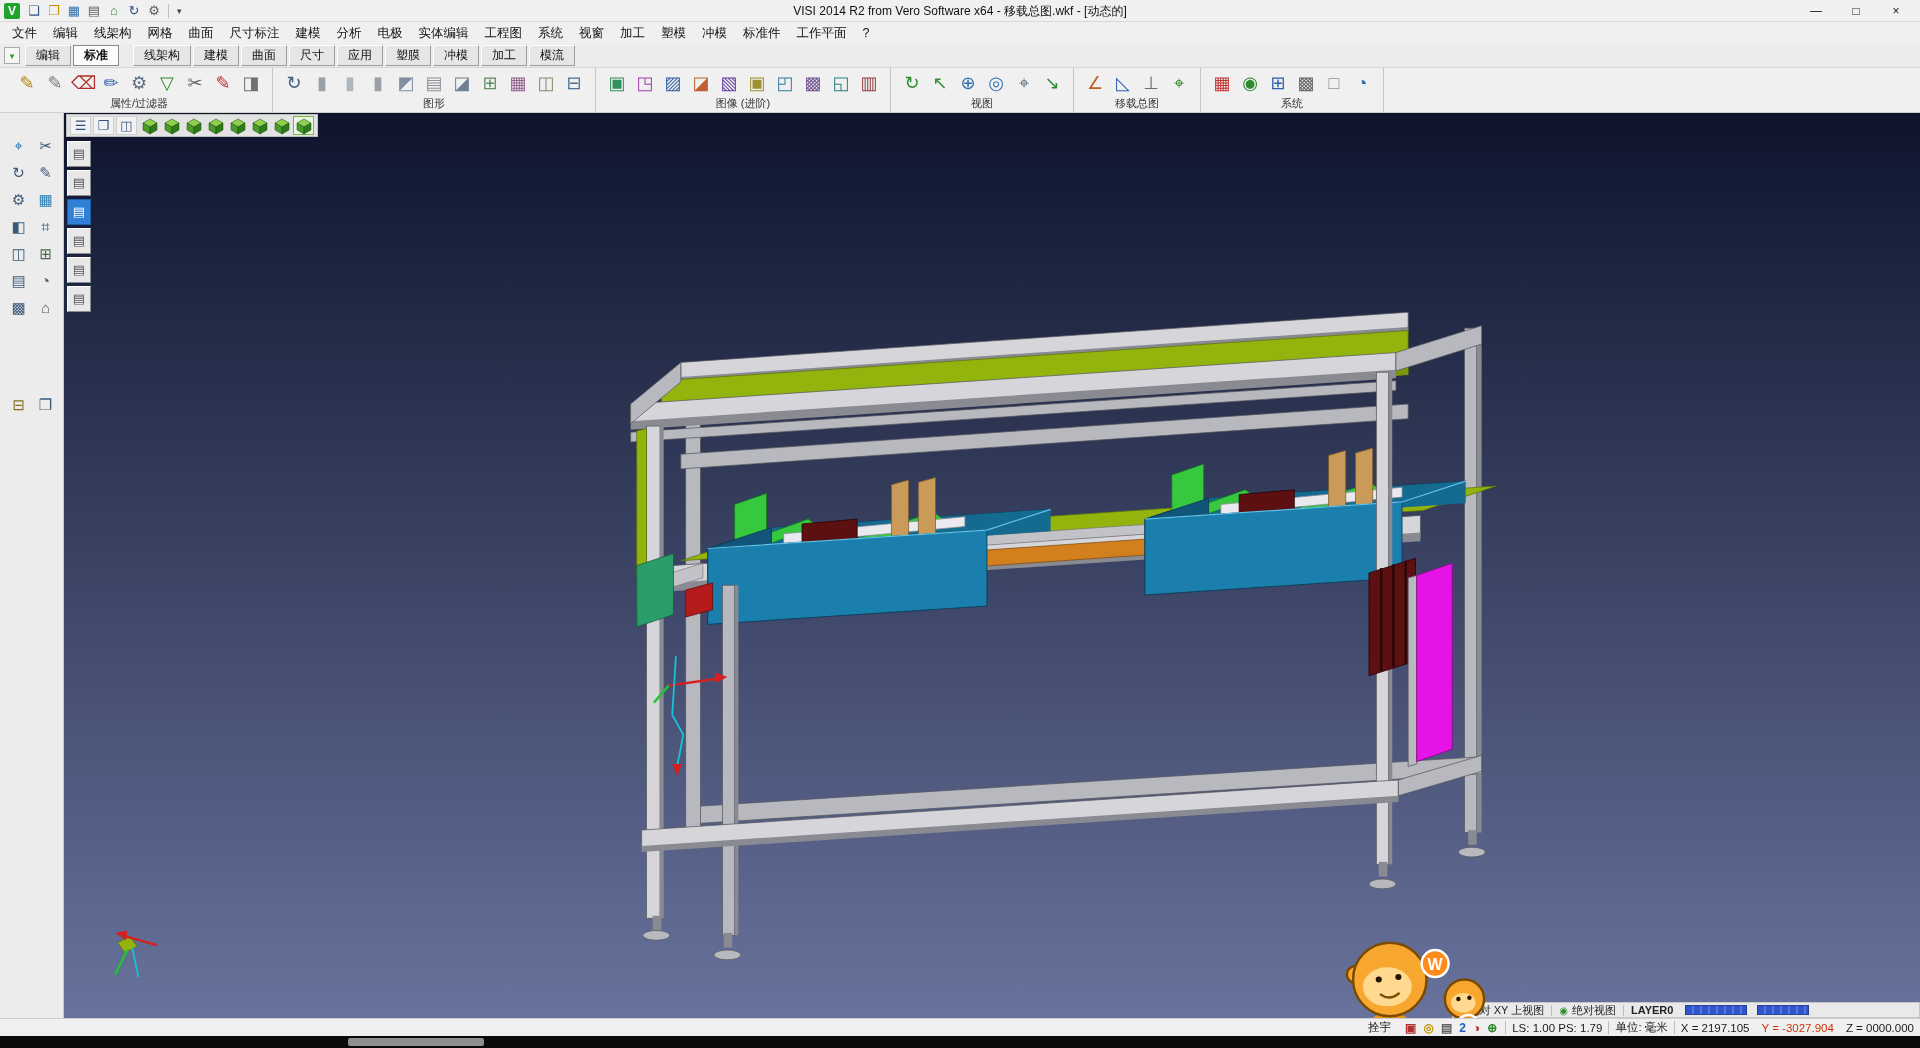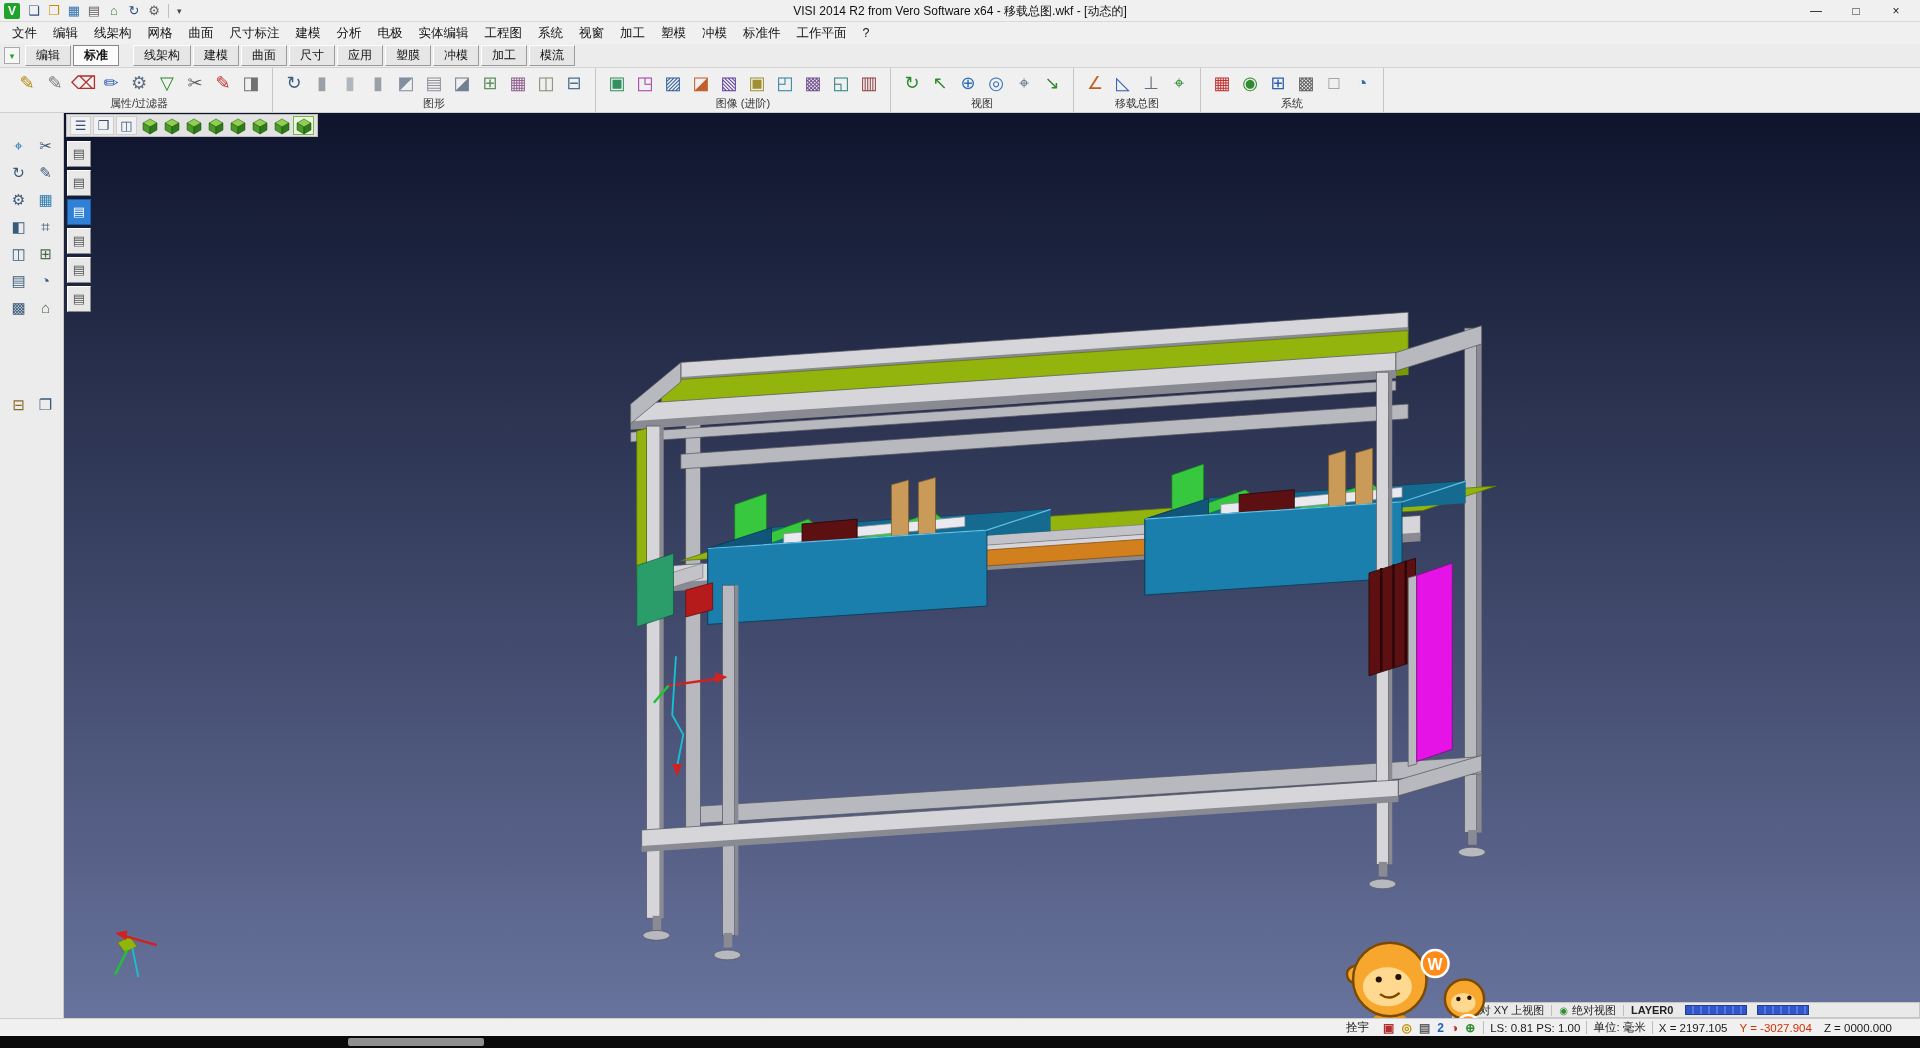--- a/index.html
+++ b/index.html
@@ -86,21 +86,21 @@
 
   
   .status-top{ position:absolute; left:1452px; top:1002px; width:468px; height:16px; background:#e9e9e9; border:1px solid #c6c6c6; display:flex; align-items:center; font-size:11px; color:#222; z-index:10; padding:0 4px; gap:4px; }
   .st-icon{ font-size:10px; }
   .st-sep{ width:1px; height:11px; background:#bdbdbd; margin:0 3px; }
   .layer-label{ font-weight:bold; }
   .meter{ height:10px; background:repeating-linear-gradient(90deg,#3355cc 0 6px,#5577e0 6px 8px); border:1px solid #22408f; }
   .meter.m1{ width:62px; margin-left:8px; }
   .meter.m2{ width:52px; margin-left:6px; }
 
-  .statusbar{ position:absolute; left:0; top:1018px; width:100%; height:18px; background:var(--chrome); border-top:1px solid #cdcdcd; display:flex; align-items:center; font-size:11.5px; color:#1a1a1a; z-index:30; padding:0 22px; }
+  .statusbar{ position:absolute; left:0; top:1018px; width:100%; height:18px; background:var(--chrome); border-top:1px solid #cdcdcd; display:flex; align-items:center; font-size:11.5px; color:#1a1a1a; z-index:30; padding:0 0; }
   .sb-spacer{ flex:1; }
   .sb-cell{ padding:0 6px; white-space:nowrap; }
   .sb-icons{ display:flex; gap:7px; padding:0 8px; }
   .sb-icon{ font-size:12px; font-weight:bold; }
   .sb-sep{ width:1px; height:13px; background:#bdbdbd; }
   .coord-y{ color:var(--coord-y); }
 
   .taskbar{ position:absolute; left:0; top:1036px; width:100%; height:12px; background:#0a0a0a; z-index:30; }
   .task-seg{ position:absolute; left:348px; top:2px; width:136px; height:8px; background:#8f8f8f; border-radius:2px; }
 </style>
@@ -510,21 +510,21 @@
     <div class="sb-icons">
 
     <span class="sb-icon" style="color: rgb(176, 48, 48);">▣</span>
         <span class="sb-icon" style="color: rgb(192, 144, 0);">◎</span>
         <span class="sb-icon" style="color: rgb(96, 96, 96);">▤</span>
         <span class="sb-icon" style="color: rgb(32, 96, 192);">2</span>
         <span class="sb-icon" style="color: rgb(176, 48, 48);">◑</span>
         <span class="sb-icon" style="color: rgb(46, 139, 46);">⊕</span>
       </div>
     <span class="sb-sep"></span>
-    <span class="sb-cell">LS: 0.81 PS: 1.00</span>
+    <span class="sb-cell">LS: 1.00 PS: 1.79</span>
     <span class="sb-sep"></span>
     <span class="sb-cell">单位: 毫米</span>
     <span class="sb-sep"></span>
     <span class="sb-cell">X = 2197.105</span>
     <span class="sb-cell coord-y">Y = -3027.904</span>
     <span class="sb-cell">Z = 0000.000</span>
   </div>
 
   <div class="taskbar">
     <div class="task-seg"></div>

